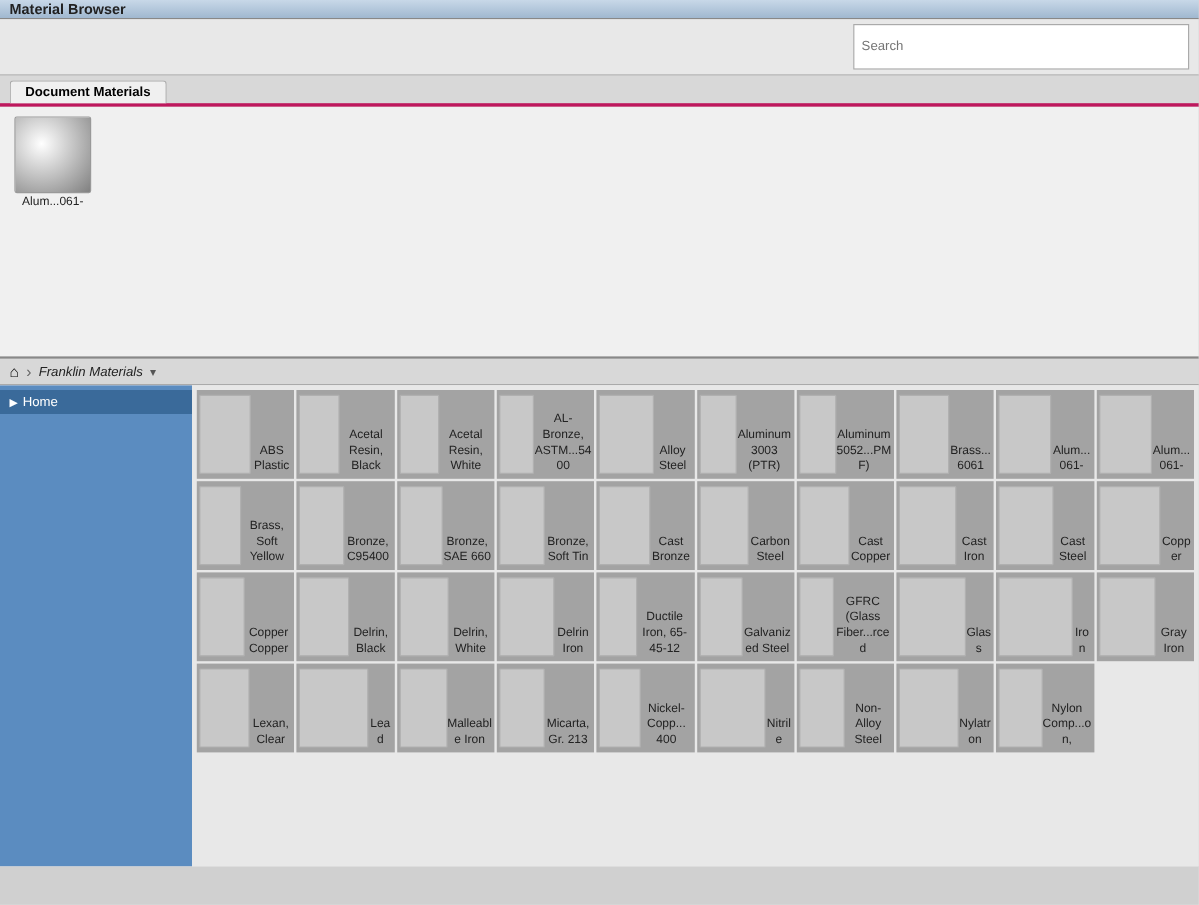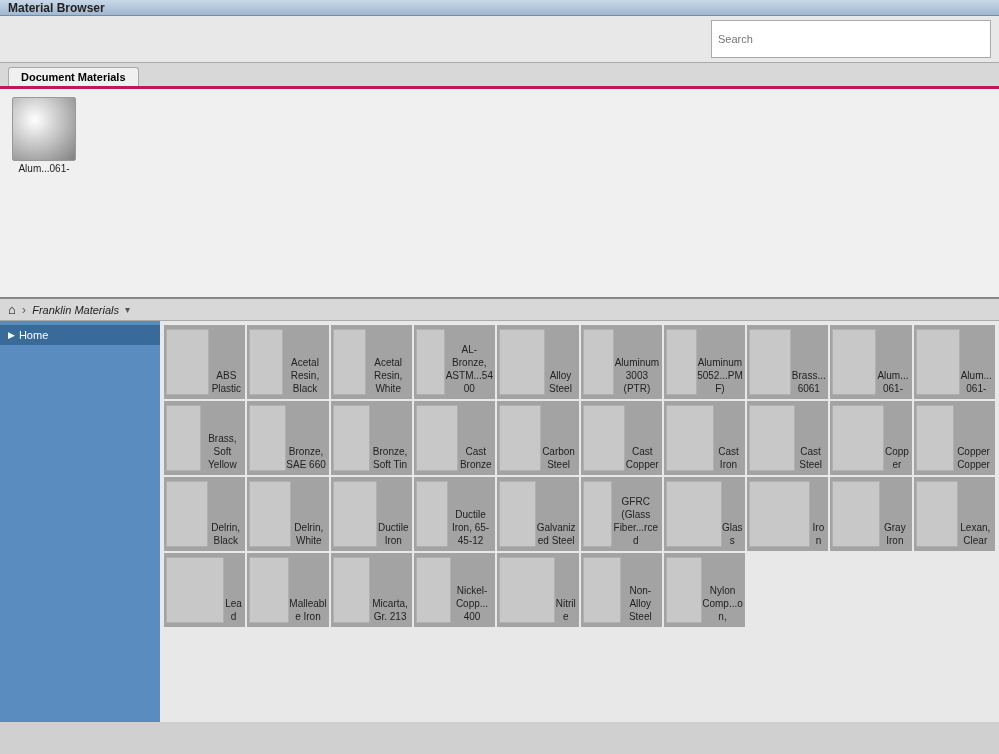--- a/index.html
+++ b/index.html
@@ -289,20 +289,24 @@
         <div class="grid-item">
           <div class="grid-thumb"></div>
           <div class="grid-label">Alum...061-</div>
         </div>
         <div class="grid-item">
           <div class="grid-thumb"></div>
           <div class="grid-label">Brass, Soft Yellow</div>
         </div>
         <div class="grid-item">
           <div class="grid-thumb"></div>
+          <div class="grid-label">Bronze, C95400</div>
+        </div>
+        <div class="grid-item">
+          <div class="grid-thumb"></div>
           <div class="grid-label">Bronze, SAE 660</div>
         </div>
         <div class="grid-item">
           <div class="grid-thumb"></div>
           <div class="grid-label">Bronze, Soft Tin</div>
         </div>
         <div class="grid-item">
           <div class="grid-thumb"></div>
           <div class="grid-label">Cast Bronze</div>
         </div>
@@ -333,21 +337,21 @@
         <div class="grid-item">
           <div class="grid-thumb"></div>
           <div class="grid-label">Delrin, Black</div>
         </div>
         <div class="grid-item">
           <div class="grid-thumb"></div>
           <div class="grid-label">Delrin, White</div>
         </div>
         <div class="grid-item">
           <div class="grid-thumb"></div>
-          <div class="grid-label">Ductile Iron</div>
+          <div class="grid-label">Delrin Iron</div>
         </div>
         <div class="grid-item">
           <div class="grid-thumb"></div>
           <div class="grid-label">Ductile Iron, 65-45-12</div>
         </div>
         <div class="grid-item">
           <div class="grid-thumb"></div>
           <div class="grid-label">Galvanized Steel</div>
         </div>
         <div class="grid-item">
@@ -386,20 +390,24 @@
           <div class="grid-thumb"></div>
           <div class="grid-label">Nickel-Copp... 400</div>
         </div>
         <div class="grid-item">
           <div class="grid-thumb"></div>
           <div class="grid-label">Nitrile</div>
         </div>
         <div class="grid-item">
           <div class="grid-thumb"></div>
           <div class="grid-label">Non-Alloy Steel</div>
+        </div>
+        <div class="grid-item">
+          <div class="grid-thumb"></div>
+          <div class="grid-label">Nylatron</div>
         </div>
         <div class="grid-item">
           <div class="grid-thumb"></div>
           <div class="grid-label">Nylon Comp...on,</div>
         </div>
       </div>
   </div>
 
 </div>
 

